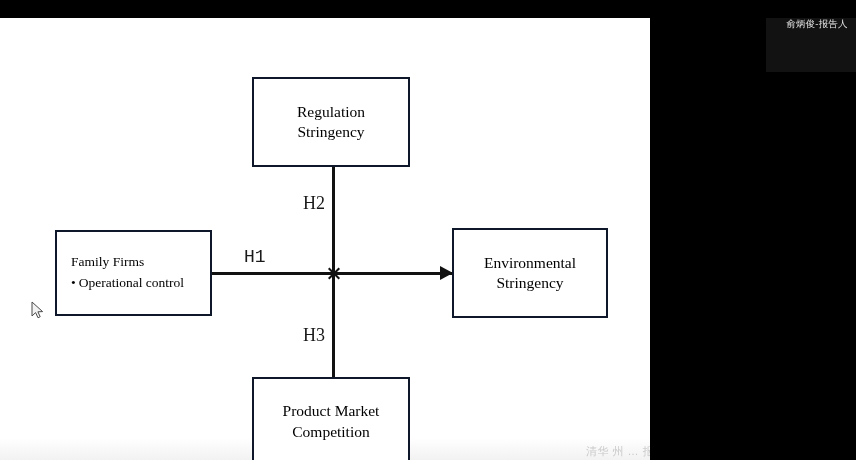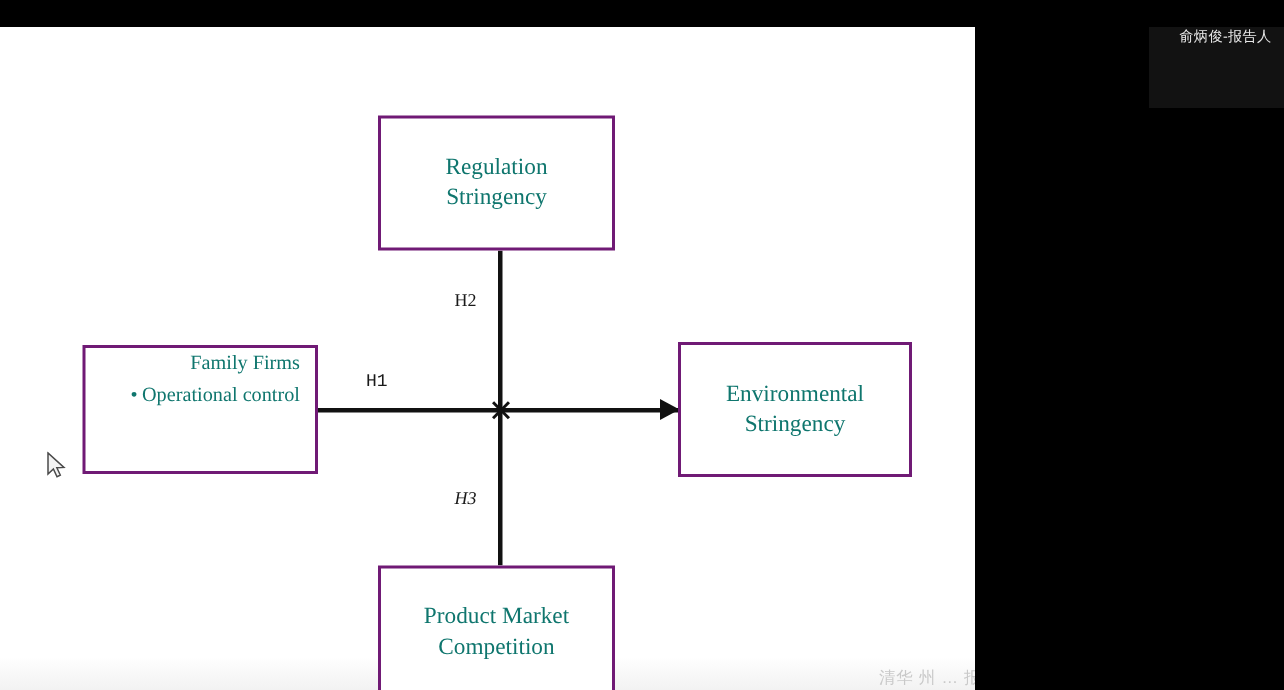--- a/index.html
+++ b/index.html
@@ -38,35 +38,35 @@
     bottom: 0;
     width: 100%;
     height: 22px;
     background: linear-gradient(to bottom, #ffffff 0%, #f7f7f7 60%, #f2f2f2 100%);
   }
 
   
   .node {
     position: absolute;
     box-sizing: border-box;
-    border: 2px solid #701a75;
+    border: 2px solid #0f172a;
     background: #ffffff;
     display: flex;
     align-items: center;
     justify-content: center;
     text-align: center;
-    color: #0f766e;
+    color: #000000;
     font-size: 15.5px;
     line-height: 1.32;
     z-index: 3;
   }
   .node.list-node {
     display: block;
-    text-align: right;
-    padding: 0 10px 10px 14px;
+    text-align: left;
+    padding: 20px 10px 10px 14px;
     font-size: 13.5px;
     line-height: 1.45;
   }
   .node-title {
     white-space: pre-line;
   }
   .list-title { margin: 0 0 1px 0; }
   .bullet-row { white-space: nowrap; }
   .bullet-dot { margin-right: 3px; }
 
@@ -120,28 +120,28 @@
     width: 2px; height: 15px;
     background: #111111;
   }
   #cross-marker::before { transform: translateX(-50%) rotate(45deg); }
   #cross-marker::after  { transform: translateX(-50%) rotate(-45deg); }
 
   
   .hlabel {
     position: absolute;
     color: #1a1a1a;
-    font-size: 12px;
+    font-size: 18px;
     z-index: 5;
     background: #ffffff;
     padding: 0 3px;
   }
   #label-h1 { left: 241px; top: 229px; font-family: Liberation Mono, monospace; }
   #label-h2 { left: 300px; top: 175px; }
-  #label-h3 { left: 300px; top: 307px; font-style: italic; }
+  #label-h3 { left: 300px; top: 307px; }
 
   
   #slide-footnote {
     position: absolute;
     left: 586px; bottom: 1px;
     font-size: 11px;
     color: #c9c9c9;
     letter-spacing: 0.5px;
     white-space: nowrap;
     font-family: "Liberation Sans", sans-serif;

